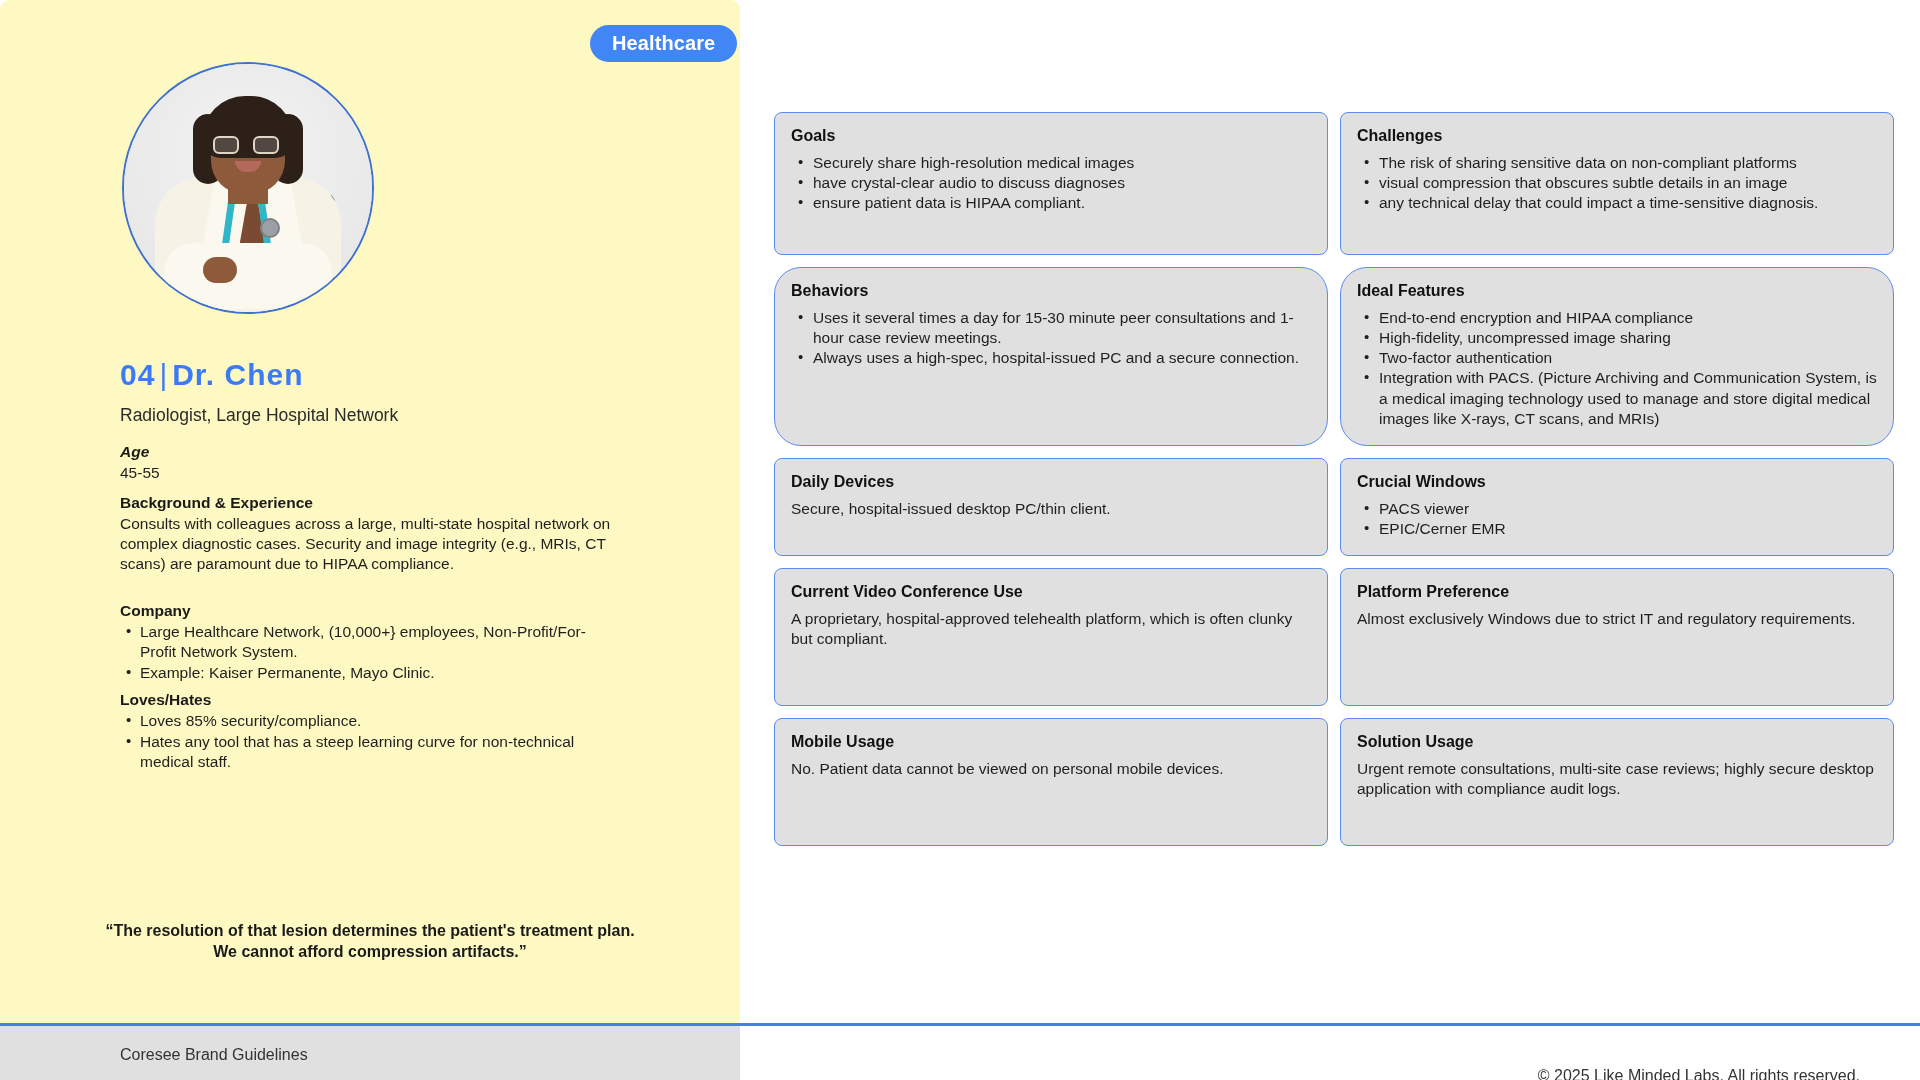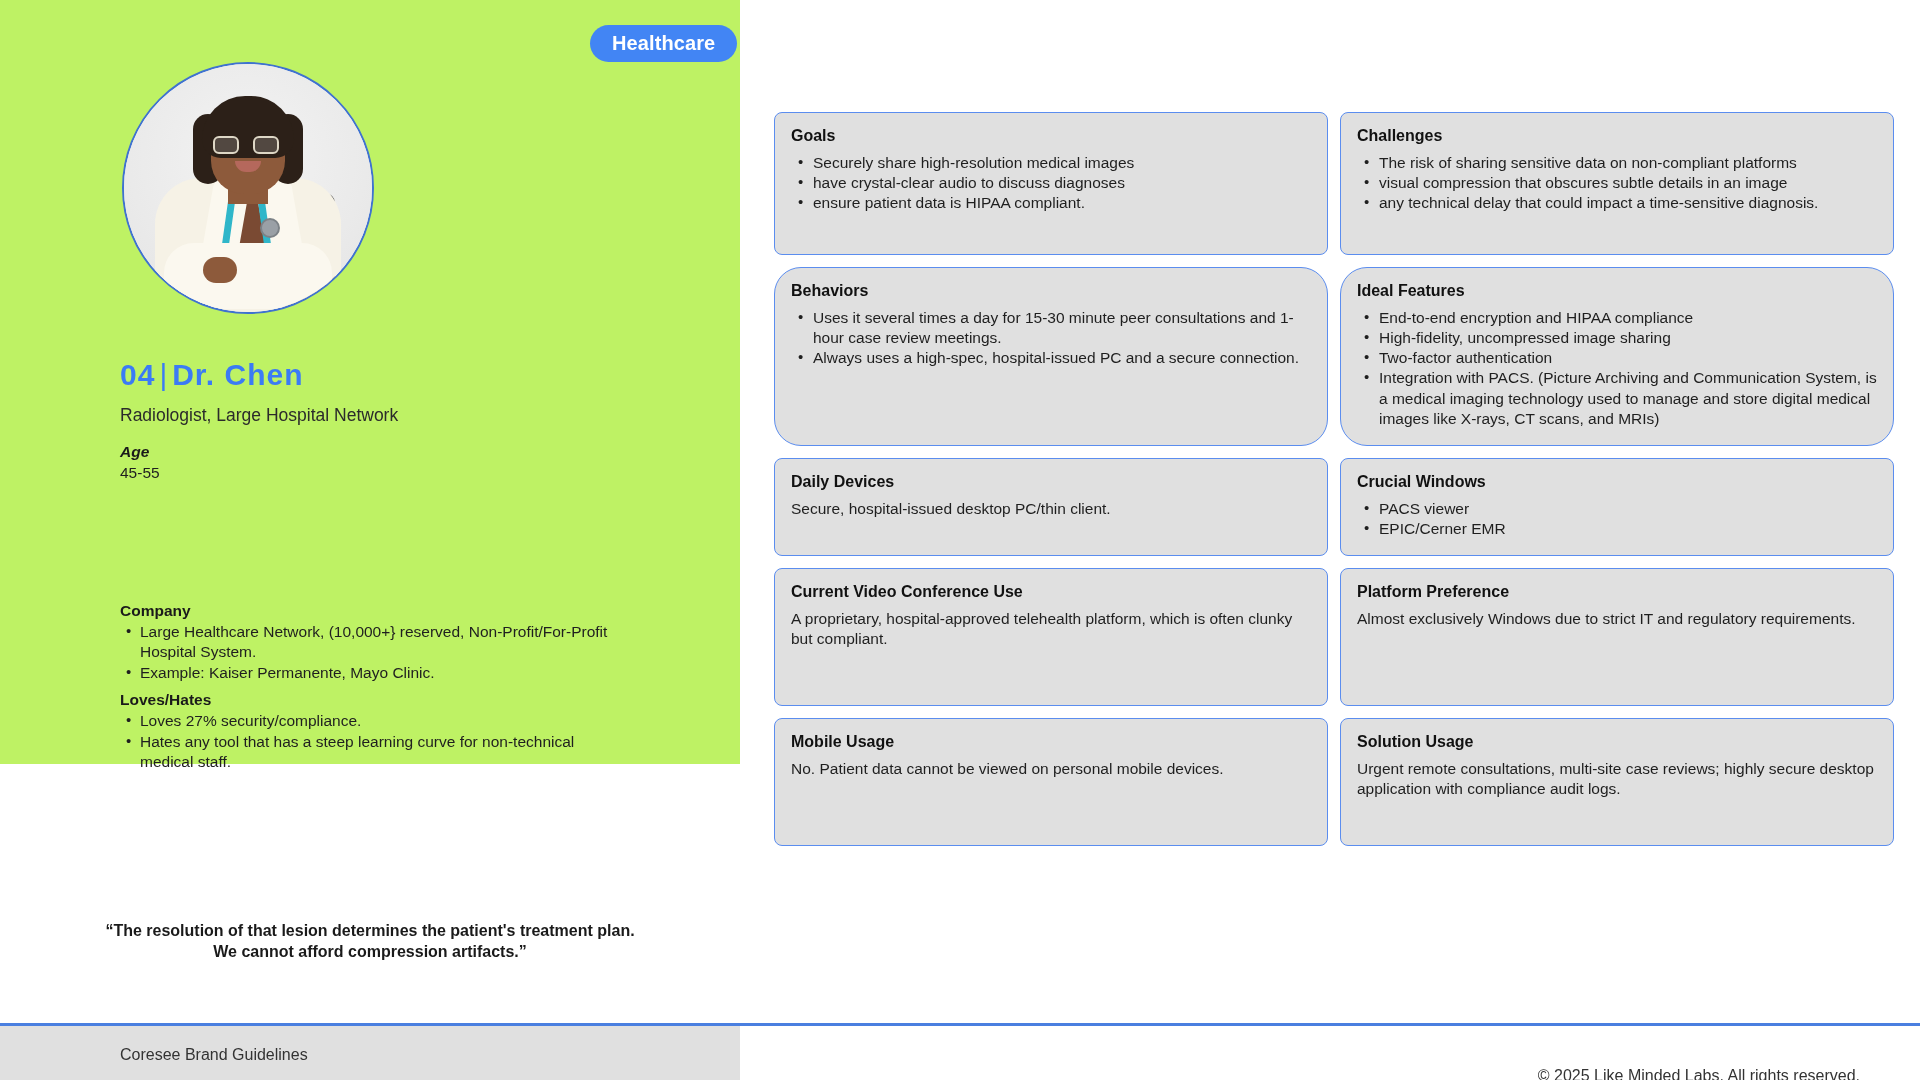--- a/index.html
+++ b/index.html
@@ -7,22 +7,23 @@
     width: 1920px; height: 1080px;
     background: #ffffff;
     font-family: "Liberation Sans", sans-serif;
     overflow: hidden;
   }
   .page { position: relative; width: 1920px; height: 1080px; background:#ffffff; }
 
   
   .sidebar {
     position: absolute; left: 0; top: 0;
-    width: 740px; height: 764px;
-    background: #bef264;
+    width: 740px; height: 1080px;
+    background: #fef9c3;
+    border-radius: 9px;
   }
   .badge {
     position: absolute; left: 590px; top: 25px;
     background: #4285f4; color: #ffffff;
     font-size: 20px; font-weight: 600;
     padding: 8px 22px 9px; border-radius: 20px;
     letter-spacing: .1px; line-height: 1;
   }
   .avatar-wrap {
     position: absolute; left: 122px; top: 62px;
@@ -185,33 +186,37 @@
       <span>04</span><span class="sep">|</span><span>Dr. Chen</span>
     </div>
 
     <div class="persona-role">Radiologist, Large Hospital Network</div>
 
     <div class="sb-block age-block">
       <div class="sb-h italic">Age</div>
       <div class="sb-p">45-55</div>
     </div>
 
+    <div class="sb-block bg-block">
+      <div class="sb-h">Background &amp; Experience</div>
+      <div class="sb-p">Consults with colleagues across a large, multi-state hospital network on complex diagnostic cases. Security and image integrity (e.g., MRIs, CT scans) are paramount due to HIPAA compliance.</div>
+    </div>
 
     <div class="sb-block company-block">
       <div class="sb-h">Company</div>
       <ul class="sb-ul">
-        <li>Large Healthcare Network, (10,000+} reserved, Non-Profit/For-Profit Hospital System.</li>
+        <li>Large Healthcare Network, (10,000+} employees, Non-Profit/For-Profit Network System.</li>
         <li>Example: Kaiser Permanente, Mayo Clinic.</li>
       </ul>
     </div>
 
     <div class="sb-block loves-block">
       <div class="sb-h">Loves/Hates</div>
       <ul class="sb-ul">
-        <li>Loves 27% security/compliance.</li>
+        <li>Loves 85% security/compliance.</li>
         <li>Hates any tool that has a steep learning curve for non-technical medical staff.</li>
       </ul>
     </div>
 
     <div class="quote">“The resolution of that lesion determines the patient's treatment plan. We cannot afford compression artifacts.”</div>
   </div>
 
   <div class="main">
     <div class="grid">
 

